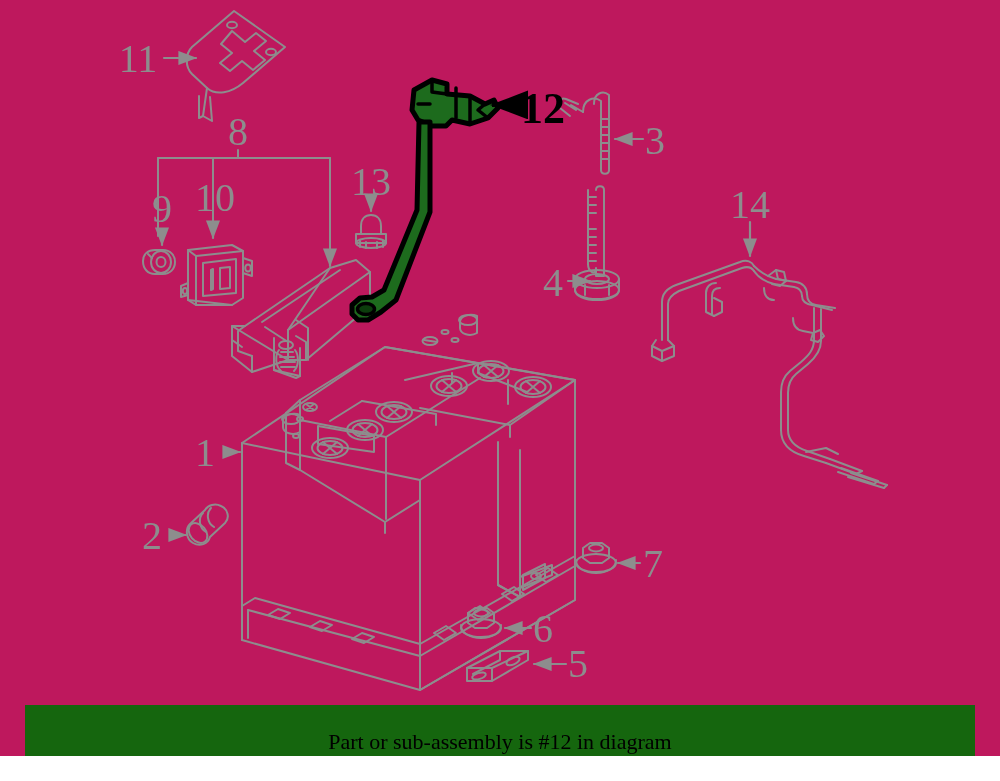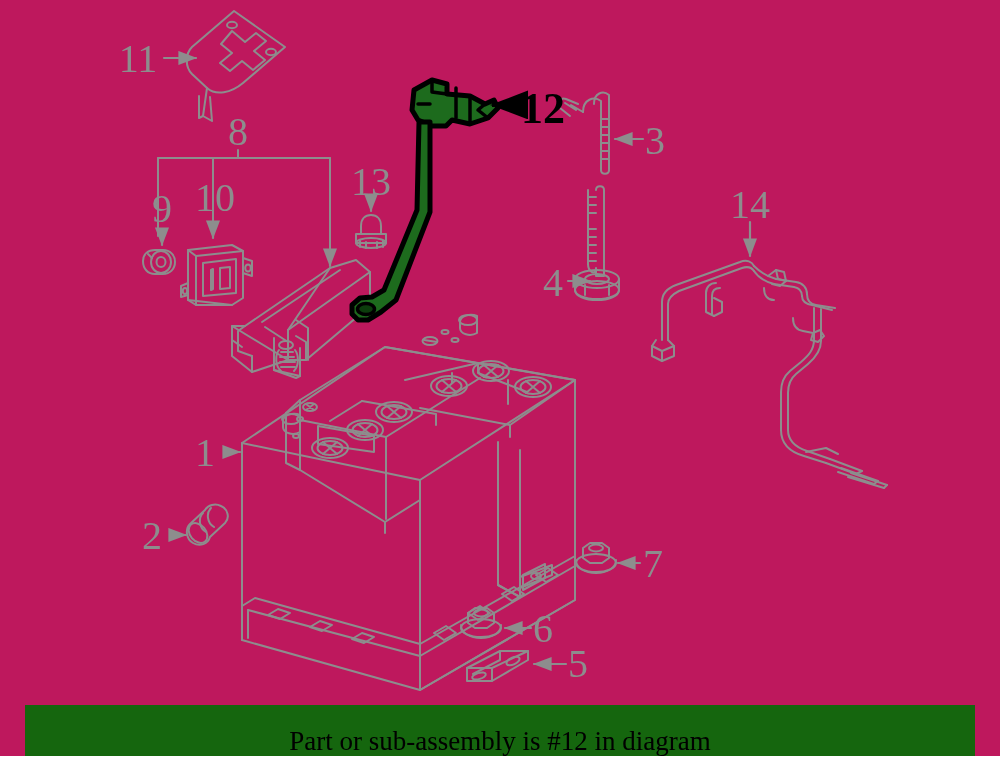--- a/index.html
+++ b/index.html
@@ -42,21 +42,21 @@
     height: 73px;
     background: #15660e;
     display: flex;
     flex-direction: column;
     align-items: center;
     justify-content: center;
     box-sizing: border-box;
   }
   #notice-banner .notice-line {
     font-family: "Liberation Serif", serif;
-    font-size: 27px;
+    font-size: 22px;
     line-height: 33px;
     color: #000000;
     text-align: center;
     white-space: nowrap;
   }
 </style>
 </head>
 <body>
 
 <div id="app">

